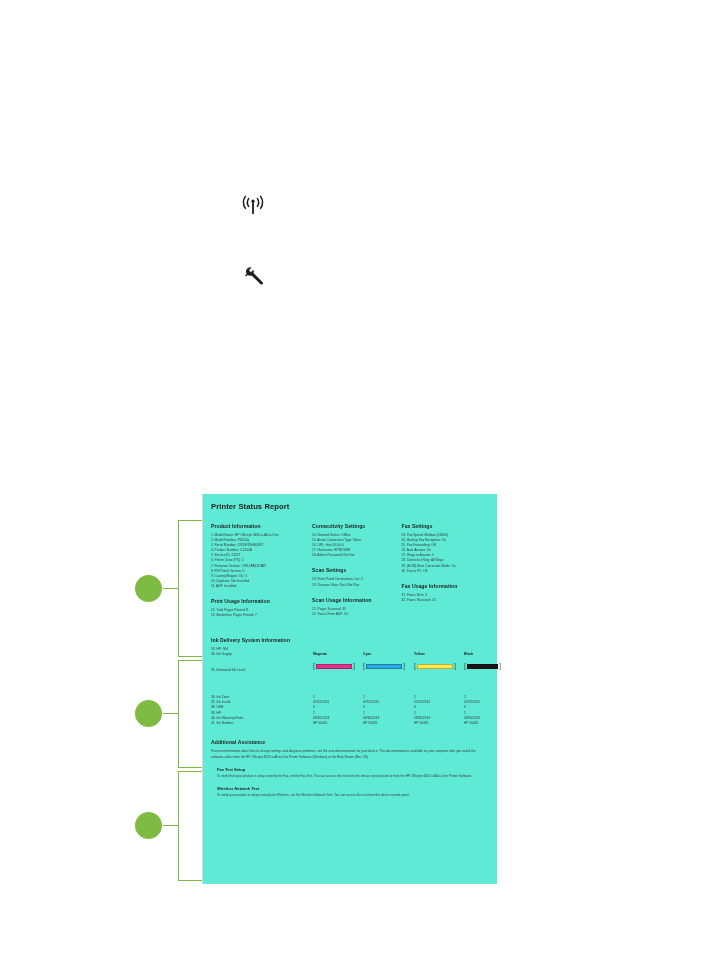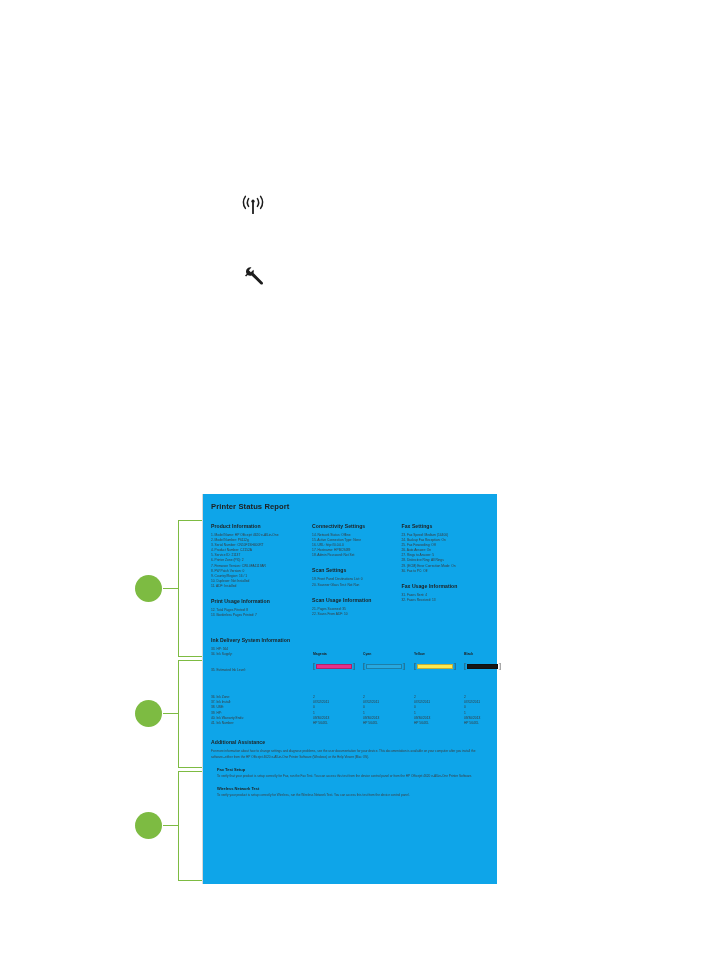--- a/index.html
+++ b/index.html
@@ -56,21 +56,21 @@
   }
   .dot-1{top:60px;}
   .dot-2{top:185px;}
   .dot-3{top:297px;}
 
   
   .report{
     position:absolute;
     left:202px;top:494px;
     width:295px;height:390px;
-    background:#0ea5e9;
+    background:#5eead4;
     border-left:1px solid #d8d8d8;
     box-sizing:border-box;
     padding:8px 10px 0 8px;
   }
   .rpt-title{
     font-size:7.6px;font-weight:bold;color:#1e1e1e;
     letter-spacing:.1px;
     margin:0 0 12px 0;
   }
   .sec-h{

